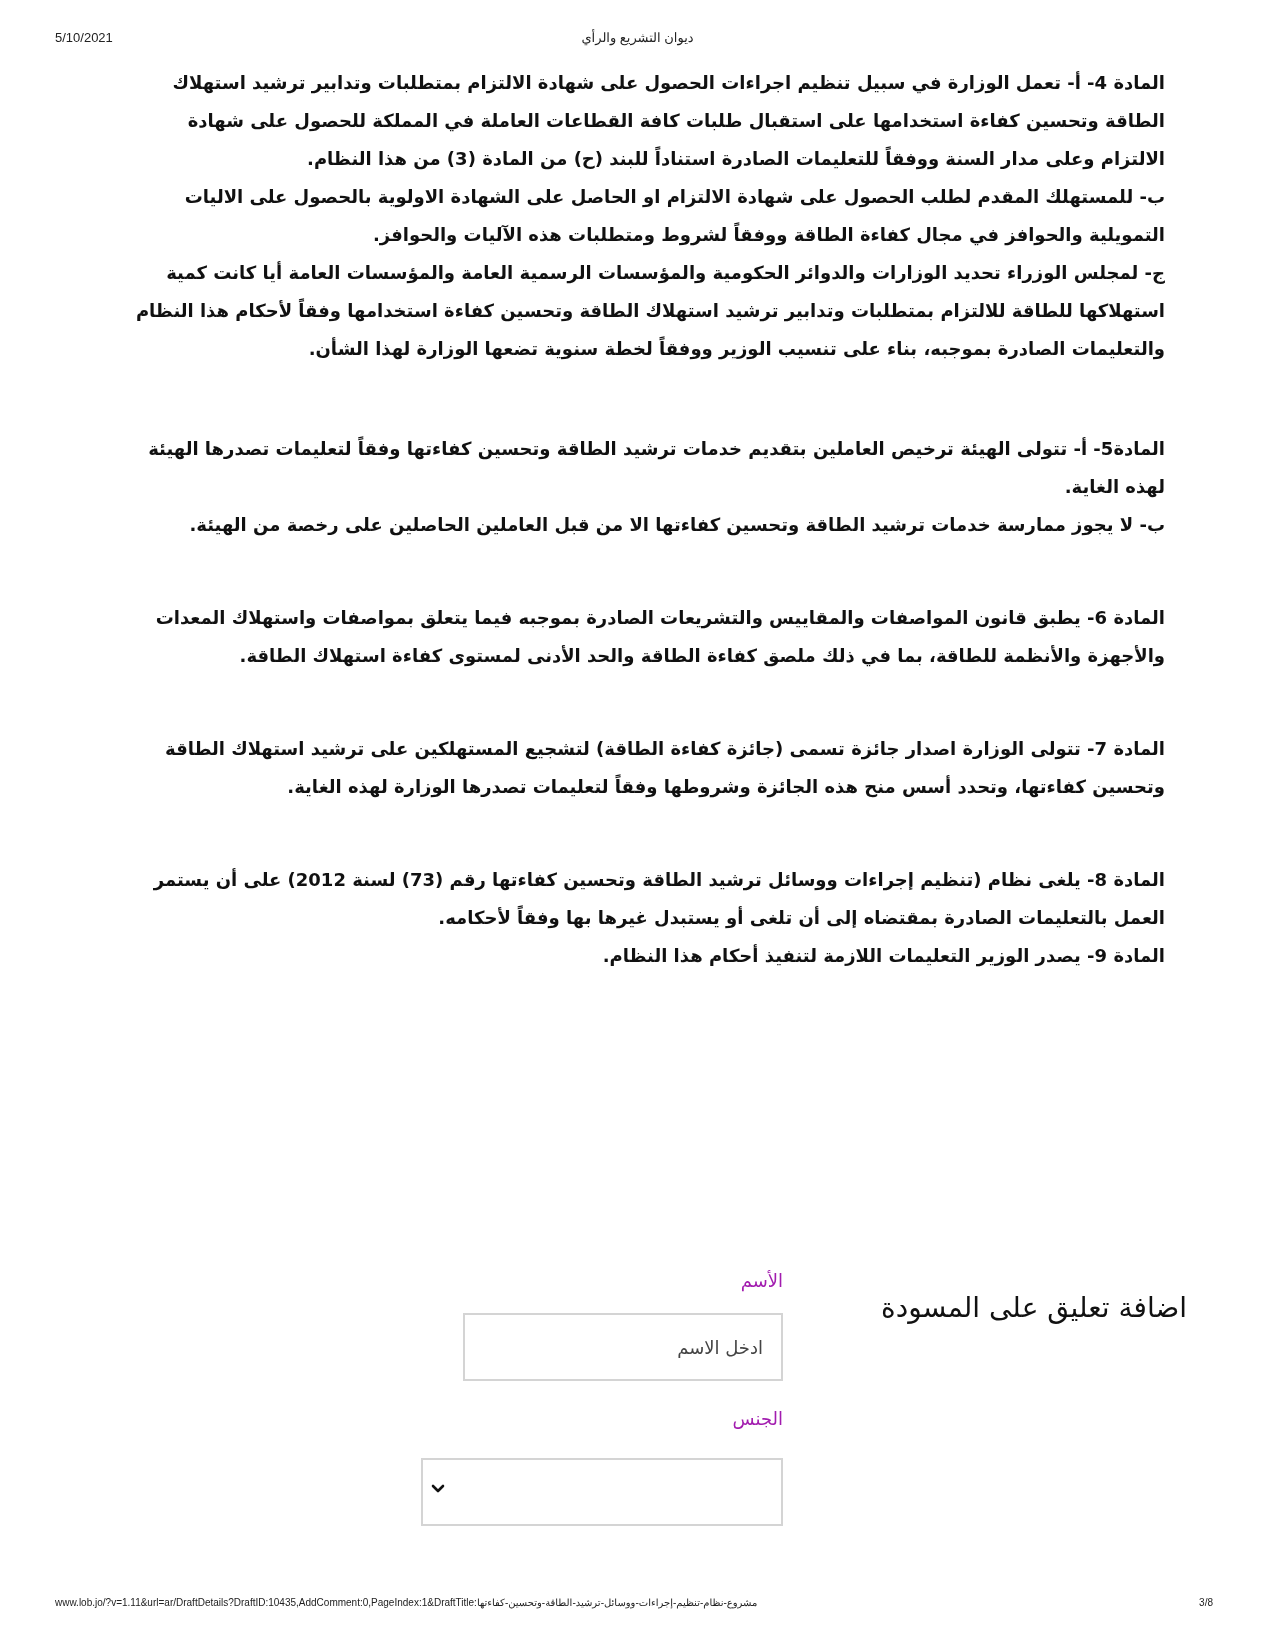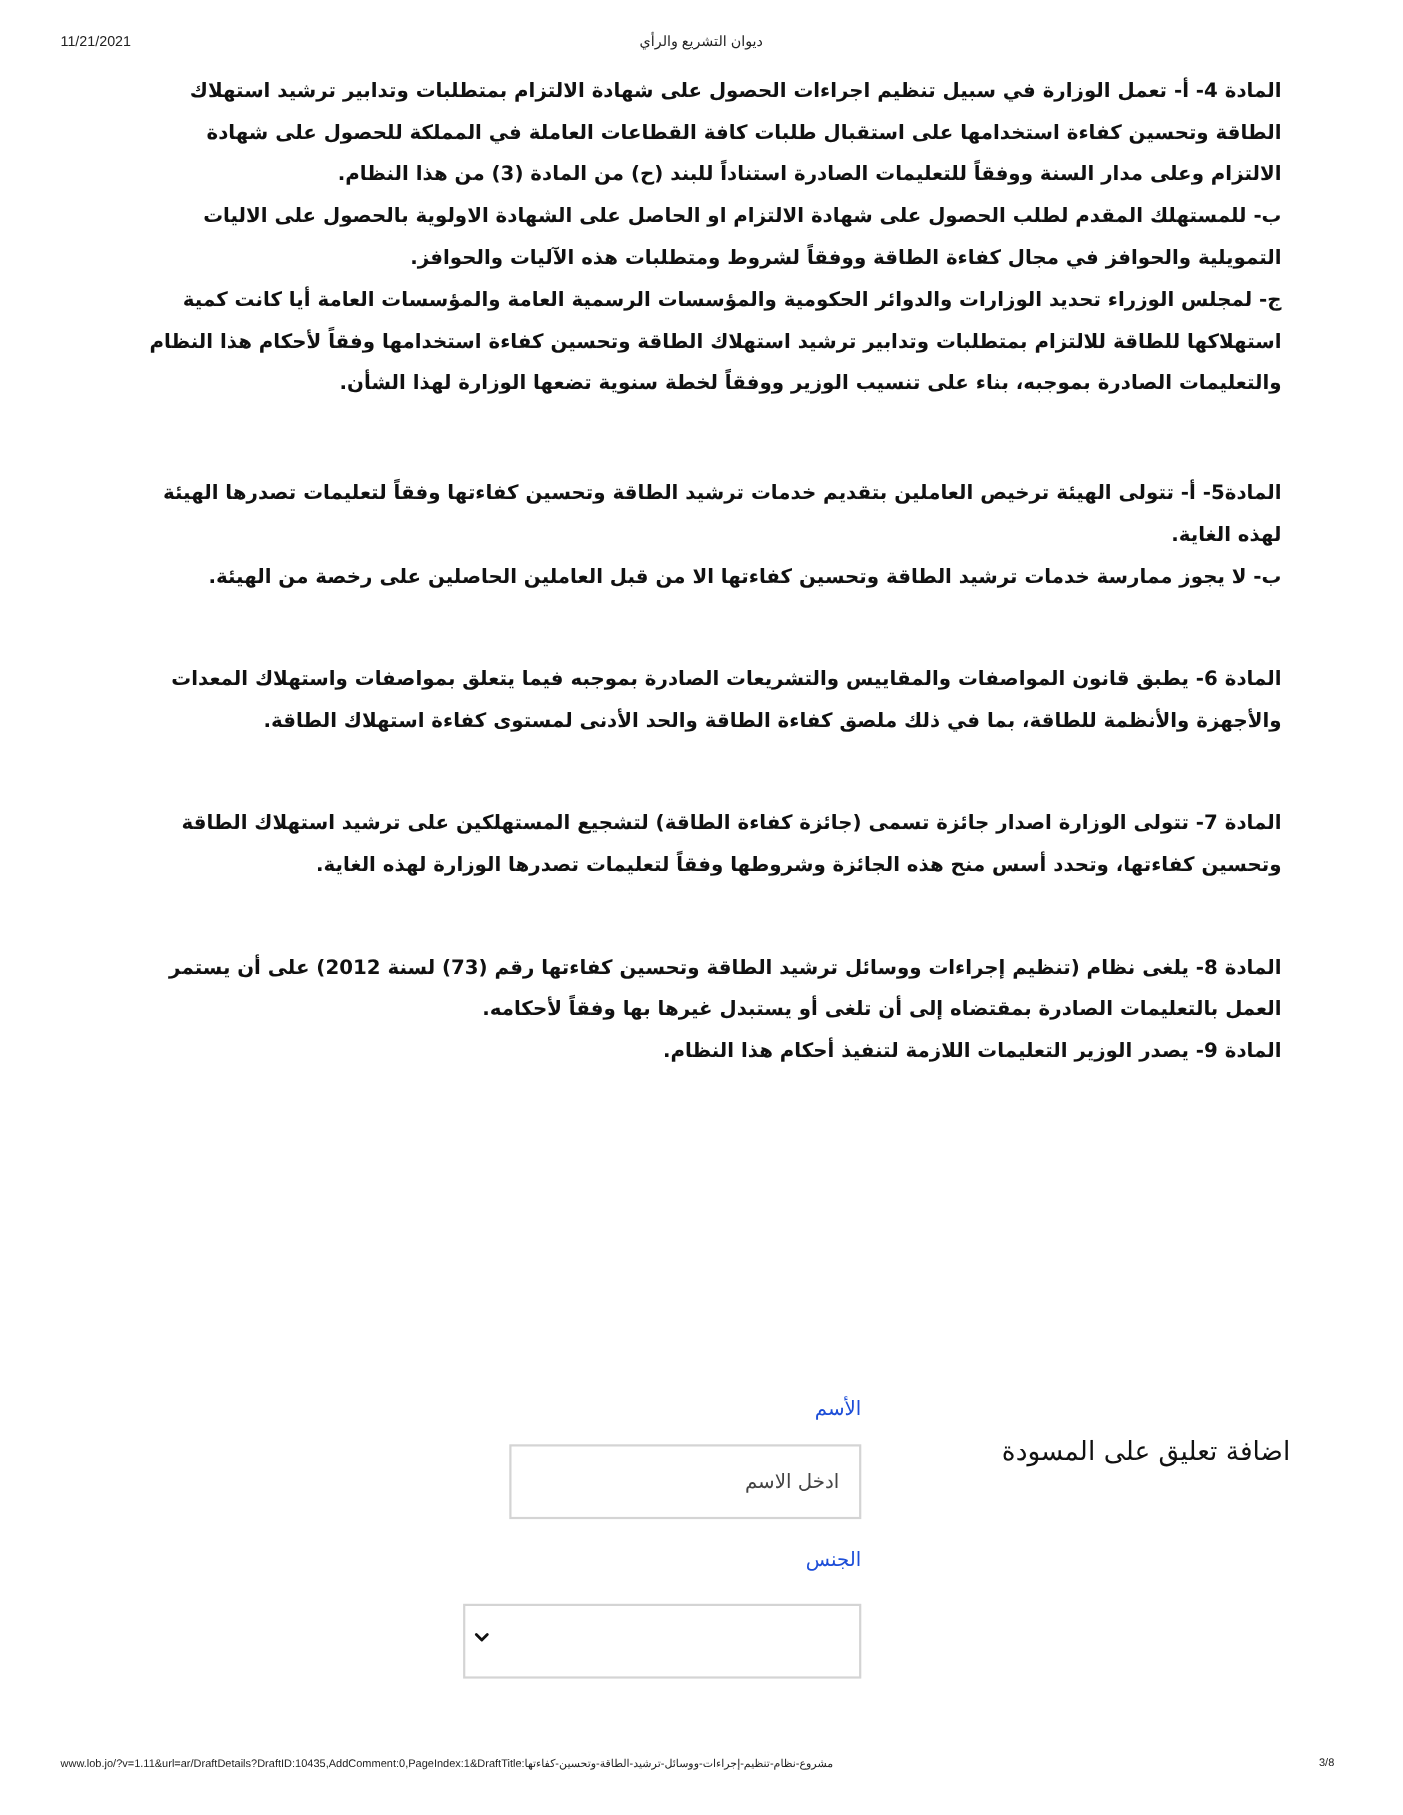--- a/index.html
+++ b/index.html
@@ -6,37 +6,37 @@
   body { width: 1275px; height: 1650px; position: relative; overflow: hidden; font-family: "DejaVu Sans", sans-serif; color: #111; }
   .print-header { position: absolute; top: 30px; left: 0; width: 1275px; height: 20px; font-family: "Liberation Sans", sans-serif; font-size: 13px; color: #222; }
   .print-header .date { position: absolute; left: 55px; top: 0; }
   .print-header .site-title { position: absolute; left: 0; width: 1275px; text-align: center; top: 0; }
   .content { position: absolute; left: 130px; width: 1035px; top: 64px; direction: rtl; }
   .para { font-size: 18px; font-weight: bold; line-height: 38px; margin: 0; }
   .para.sub { }
   .gap-large { height: 62px; }
   .gap-med { height: 55px; }
   .form-area { position: absolute; left: 0; top: 1270px; width: 1275px; direction: rtl; }
-  .form-title { position: absolute; right: 85px; top: 18px; font-size: 24px; font-weight: normal; margin: 17px; color: #111; }
-  .field-label { position: absolute; font-size: 18px; color: #1d4ed8; }
+  .form-title { position: absolute; right: 85px; top: 18px; font-size: 28px; font-weight: normal; margin: 3px; color: #111; }
+  .field-label { position: absolute; font-size: 18px; color: #a21caf; }
   .name-label { right: 492px; top: 0; }
   .name-input { position: absolute; right: 492px; top: 43px; width: 320px; height: 68px; border: 2px solid #d4d4d4; box-sizing: border-box; font-family: "DejaVu Sans", sans-serif; font-size: 18px; padding: 0 18px; direction: rtl; text-align: right; background: #fff; }
   .name-input::placeholder { color: #444; }
   .gender-label { right: 492px; top: 138px; }
   .gender-select { position: absolute; right: 492px; top: 188px; width: 362px; height: 68px; border: 2px solid #d4d4d4; box-sizing: border-box; background: #fff; }
   .gender-select .chev { position: absolute; left: 8px; top: 22px; width: 14px; height: 14px; }
   .print-footer { position: absolute; top: 1597px; left: 0; width: 1275px; height: 20px; font-family: "Liberation Sans", sans-serif; font-size: 10px; color: #222; }
   .print-footer .url { position: absolute; left: 55px; top: 0; white-space: nowrap; direction: ltr; unicode-bidi: plaintext; }
   .print-footer .page-no { position: absolute; right: 62px; top: 0; }
 </style>
 </head>
 <body>
 
 <div class="print-header">
-  <span class="date">11/21/2021</span>
+  <span class="date">5/10/2021</span>
   <span class="site-title">ديوان التشريع والرأي</span>
 </div>
 
 <div class="content">
   <section>
     <p class="para">المادة 4- أ- تعمل الوزارة في سبيل تنظيم اجراءات الحصول على شهادة الالتزام بمتطلبات وتدابير ترشيد استهلاك الطاقة وتحسين كفاءة استخدامها على استقبال طلبات كافة القطاعات العاملة في المملكة للحصول على شهادة الالتزام وعلى مدار السنة ووفقاً للتعليمات الصادرة استناداً للبند (ح) من المادة (3) من هذا النظام.</p>
     <p class="para sub">ب- للمستهلك المقدم لطلب الحصول على شهادة الالتزام او الحاصل على الشهادة الاولوية بالحصول على الاليات التمويلية والحوافز في مجال كفاءة الطاقة ووفقاً لشروط ومتطلبات هذه الآليات والحوافز.</p>
     <p class="para sub">ج- لمجلس الوزراء تحديد الوزارات والدوائر الحكومية والمؤسسات الرسمية العامة والمؤسسات العامة أيا كانت كمية استهلاكها للطاقة للالتزام بمتطلبات وتدابير ترشيد استهلاك الطاقة وتحسين كفاءة استخدامها وفقاً لأحكام هذا النظام والتعليمات الصادرة بموجبه، بناء على تنسيب الوزير ووفقاً لخطة سنوية تضعها الوزارة لهذا الشأن.</p>
   </section>
   <div class="gap-large"></div>

